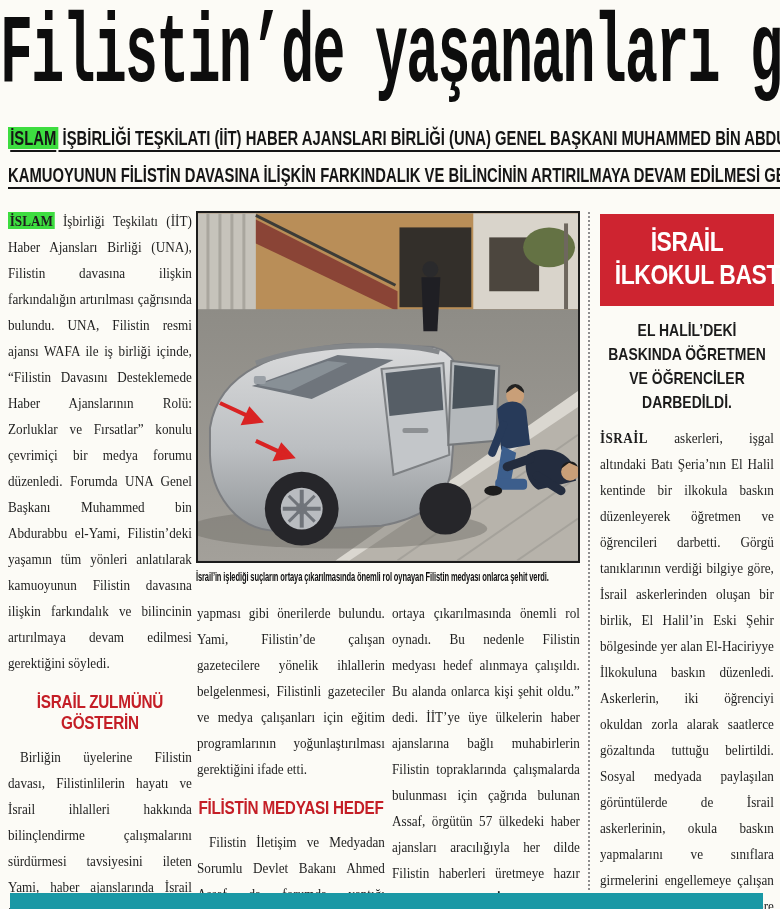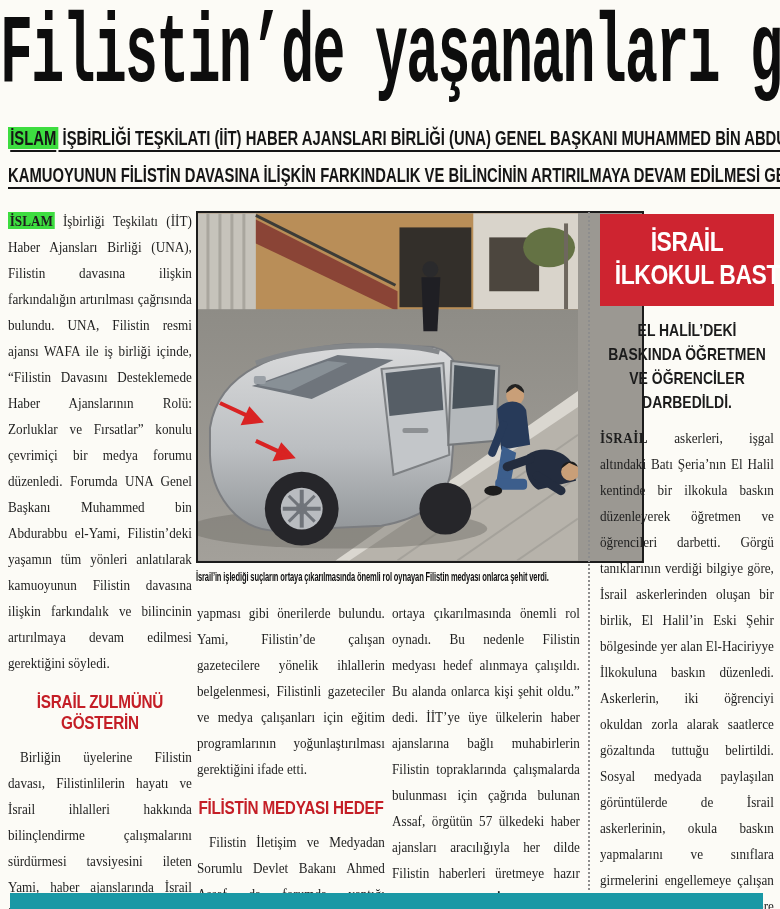--- a/index.html
+++ b/index.html
@@ -26,21 +26,21 @@
              color:#c41e26;text-align:center;margin:16px 0 10px 0;}
   .lead-serif{font-weight:bold;background:#3ddd40;padding:0 2px;}
   .lead-b{font-weight:bold;letter-spacing:0.5px;}
   .dl{font-weight:bold;}
 
   #col1{left:8px;top:208px;width:184px;}
   #col2{left:197px;top:600px;width:188px;}
   #col3{left:392px;top:600px;width:188px;}
 
   
-  #photo-block{position:absolute;left:196px;top:211px;width:448px;}
+  #photo-block{position:absolute;left:196px;top:211px;width:384px;}
   .photo-frame{border:2px solid #1c1c1c;background:#9b9892;}
   .photo-frame svg{display:block;}
   .caption{margin-top:6px;font-weight:bold;font-size:13px;letter-spacing:-0.2px;color:#0f0f0f;
            white-space:nowrap;width:172%;transform:scaleX(0.58);transform-origin:0 0;}
 
   
   #divider{position:absolute;left:588px;top:212px;height:678px;border-left:2px dotted #8d8d8d;}
   #sidebar{position:absolute;left:600px;top:214px;width:174px;}
   .sidebox{background:#ce2430;color:#fff;text-align:center;padding:12px 2px 14px 2px;}
   .sidebox-line{display:block;font-weight:bold;font-size:27px;line-height:33px;letter-spacing:-0.5px;

